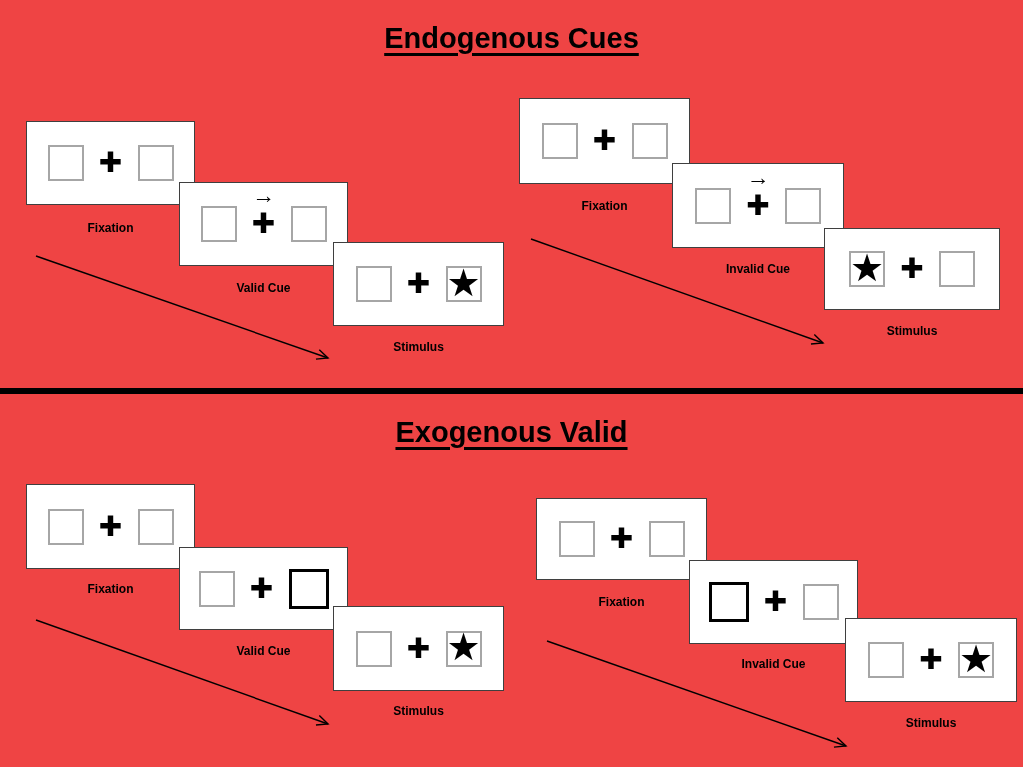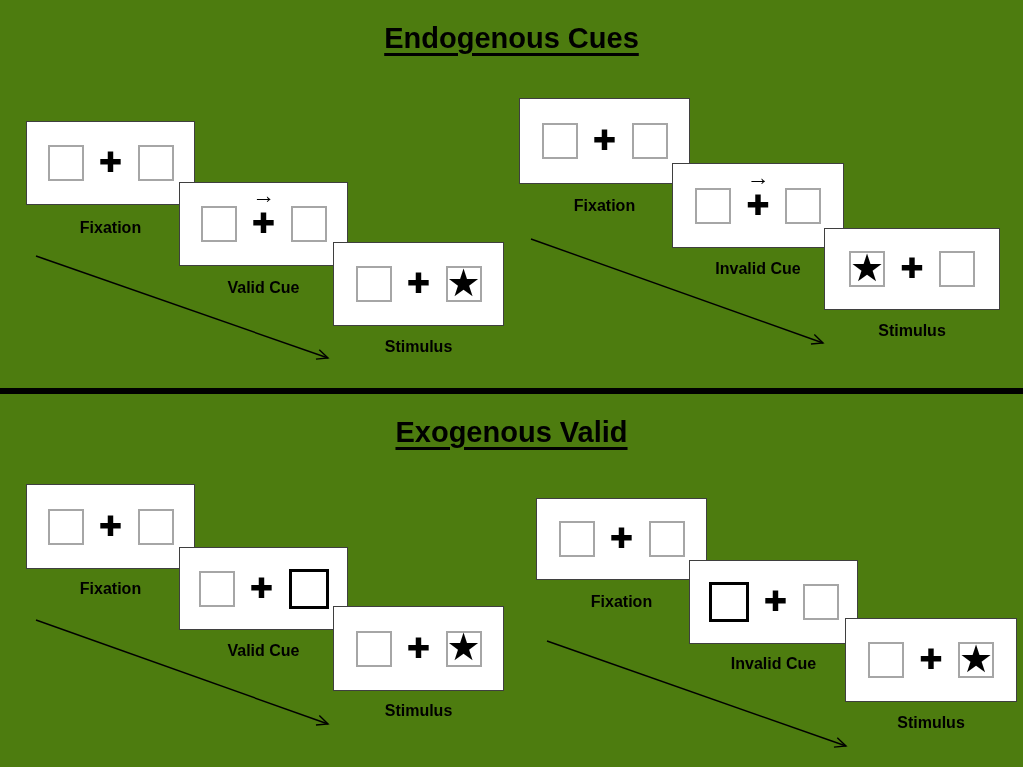--- a/index.html
+++ b/index.html
@@ -1,17 +1,17 @@
 <!DOCTYPE html>
 <html><head>
 <meta charset="utf-8">
 <style>
   html,body{margin:0;padding:0;background:#fff;}
   .page{
-    position:relative;width:1023px;height:767px;background:#4d7c0f;overflow:hidden;
+    position:relative;width:1023px;height:767px;background:#ef4444;overflow:hidden;
     font-family:"Liberation Sans","DejaVu Sans",sans-serif;color:#000;
   }
   .section-title{
     position:absolute;left:0;width:1023px;text-align:center;margin:0;
     font-size:29px;font-weight:bold;letter-spacing:0px;
   }
   .section-title span{
     text-decoration:underline;text-decoration-thickness:3px;text-underline-offset:5px;
   }
   .divider{position:absolute;left:0;top:388px;width:1023px;height:6px;background:#000;}
@@ -26,21 +26,21 @@
   }
   .sq.thick{width:40px;height:40px;border:3px solid #000;}
   .star{font-size:38px;line-height:30px;color:#000;margin-top:-3px;}
   .cross-wrap{position:relative;width:28px;text-align:center;}
   .plus{font-size:28px;line-height:28px;color:#000;font-weight:bold;display:block;}
   .cue-arrow{
     position:absolute;left:50%;top:-26px;transform:translateX(-50%);
     font-size:23px;line-height:22px;color:#000;
   }
   .card-label{
-    position:absolute;text-align:center;font-size:16px;font-weight:bold;line-height:22px;
+    position:absolute;text-align:center;font-size:12px;font-weight:bold;line-height:22px;
   }
   .overlay{position:absolute;left:0;top:0;}
 </style>
 </head>
 <body>
 
 <div class="page">
 
   <svg class="overlay" width="1023" height="767" viewBox="0 0 1023 767">
     <defs>

